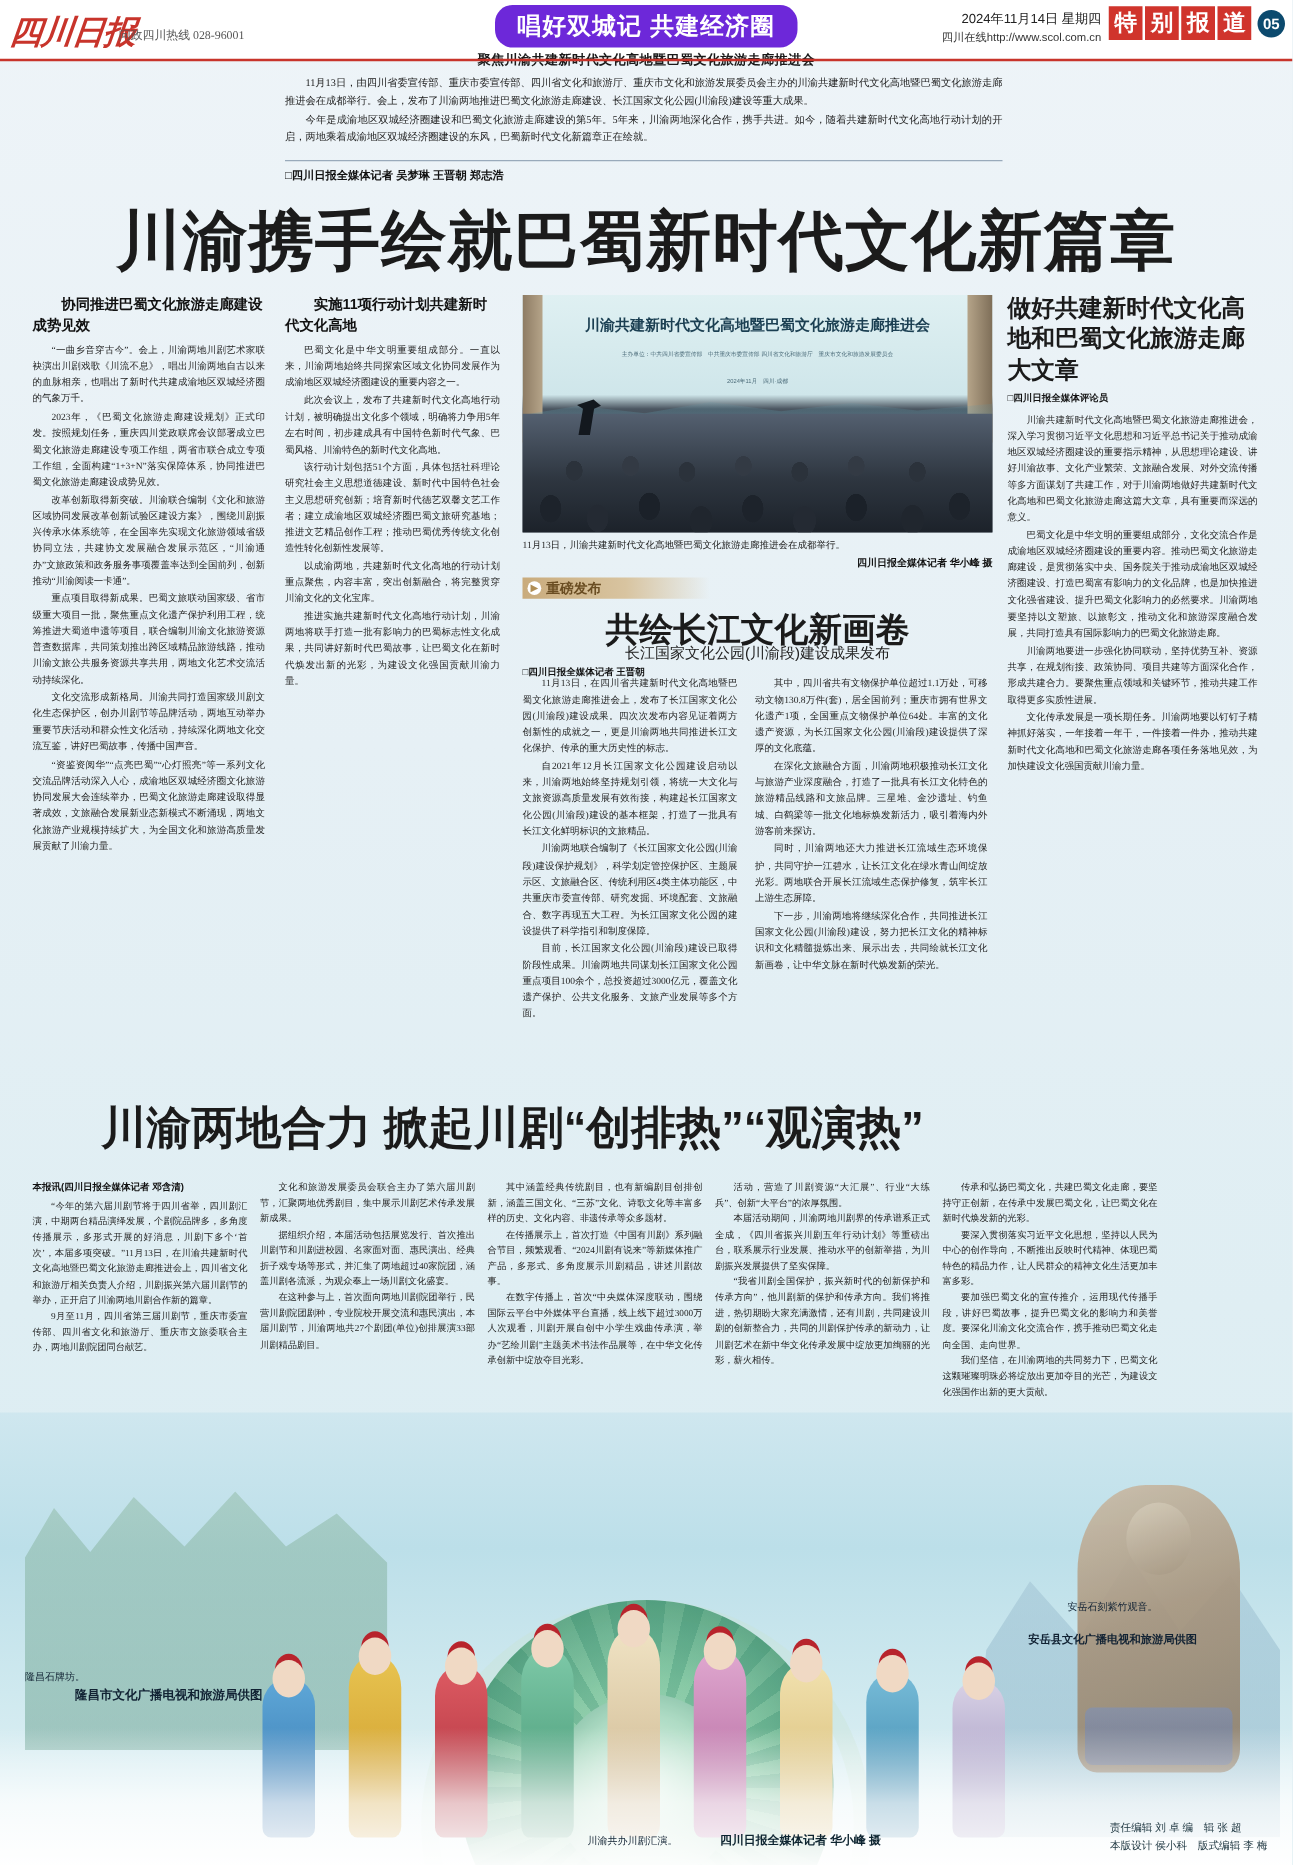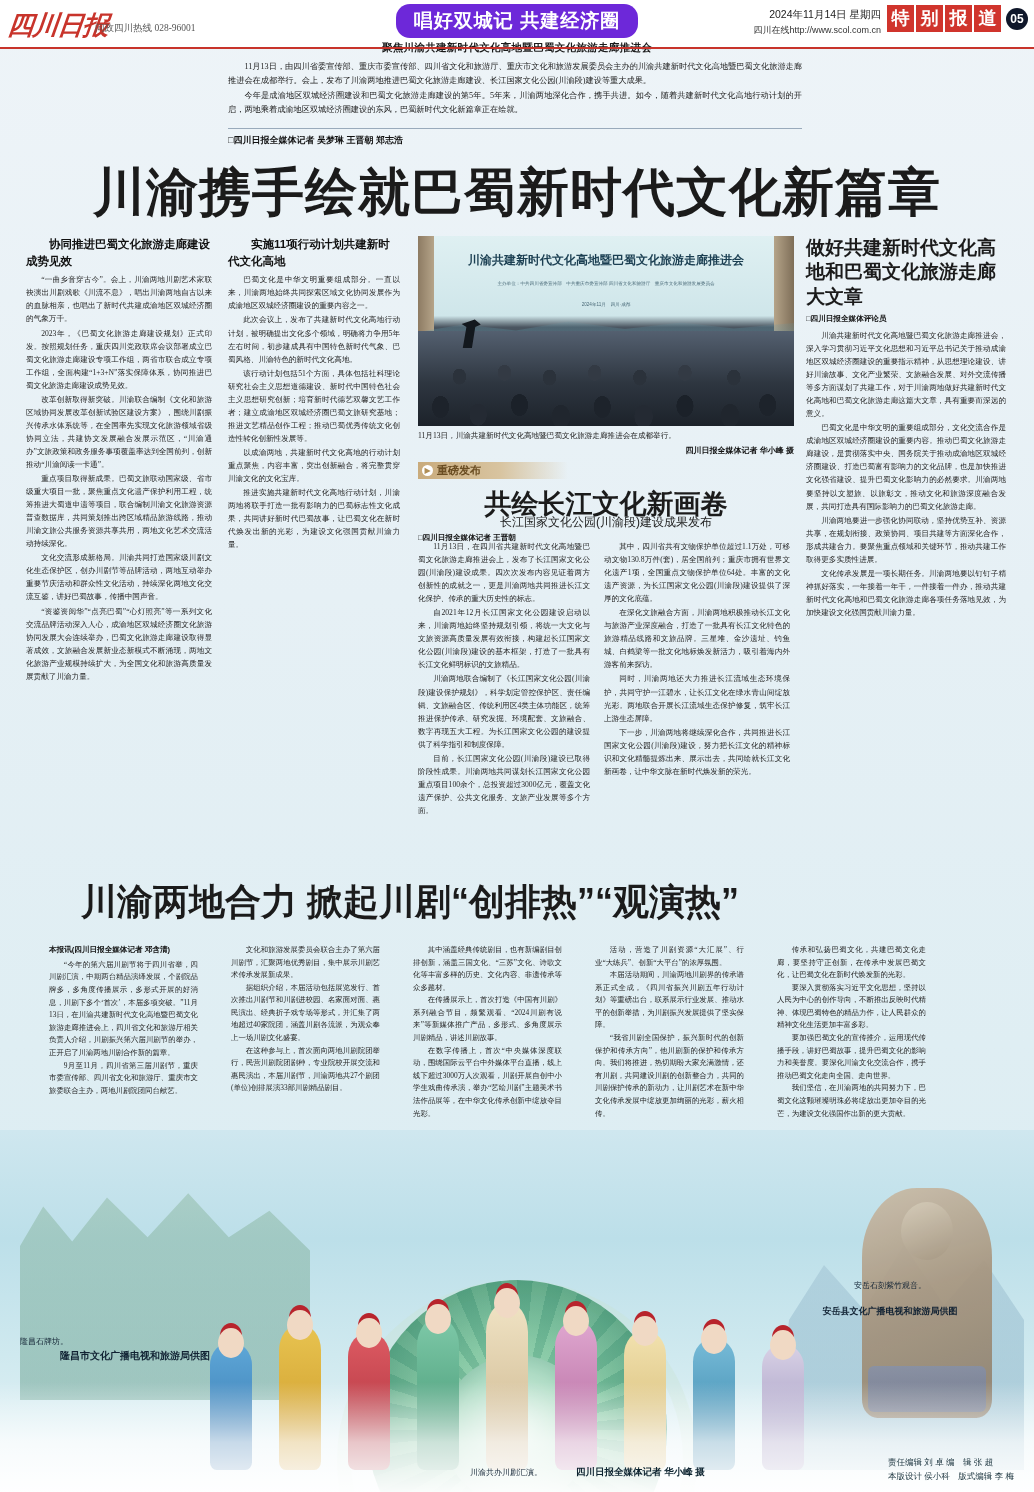--- a/index.html
+++ b/index.html
@@ -74,21 +74,21 @@
   }
   .mh-tag { display:flex; gap:2px; align-items:center; }
   .mh-tag-ch {
     background:#d0342c; color:#fff;
     width:27px; height:27px; line-height:27px;
     text-align:center; font-size:18px; font-weight:bold;
     font-family:"Liberation Sans", sans-serif;
   }
   .mh-pageno {
     width:22px; height:22px; border-radius:50%;
-    background:#0f172a; color:#fff;
+    background:#0c4a6e; color:#fff;
     font-size:12px; font-weight:bold;
     display:flex; align-items:center; justify-content:center;
     margin-left:3px;
     font-family:"Liberation Sans", sans-serif;
   }
   .mh-rule {
     position:absolute; left:0; top:47px; width:1034px; height:2px;
     background:#c8342b;
   }
 
@@ -258,21 +258,20 @@
     line-height:1.28; margin-bottom:5px;
     font-family:"Liberation Sans", sans-serif;
   }
   .head2-wrap { position:absolute; left:20px; top:878px; width:780px; text-align:center; }
 
   .lower { position:absolute; }
   .lower p {
     font-size:7.4px; line-height:1.7; color:#1e1e1e;
     text-indent:2em; text-align:justify;
     font-family:"Liberation Serif", serif;
-    margin-left:23px;
   }
   .lower .src {
     font-size:7.6px; font-weight:bold; color:#111;
     text-indent:0; margin-bottom:2px;
     font-family:"Liberation Sans", sans-serif;
   }
   .L1 { left:26px;  top:944px; width:172px; }
   .L2 { left:208px; top:944px; width:172px; }
   .L3 { left:390px; top:944px; width:172px; }
   .L4 { left:572px; top:944px; width:172px; }
@@ -465,21 +464,21 @@
     <span class="arrow">▶</span>
     <span class="btxt">重磅发布</span>
   </div>
   <div class="sec2-head">共绘长江文化新画卷</div>
   <div class="sec2-sub">长江国家文化公园(川渝段)建设成果发布</div>
   <div class="sec2-byline">□四川日报全媒体记者 王晋朝</div>
 
   <div class="col colC">
     <p>11月13日，在四川省共建新时代文化高地暨巴蜀文化旅游走廊推进会上，发布了长江国家文化公园(川渝段)建设成果。四次次发布内容见证着两方创新性的成就之一，更是川渝两地共同推进长江文化保护、传承的重大历史性的标志。</p>
     <p>自2021年12月长江国家文化公园建设启动以来，川渝两地始终坚持规划引领，将统一大文化与文旅资源高质量发展有效衔接，构建起长江国家文化公园(川渝段)建设的基本框架，打造了一批具有长江文化鲜明标识的文旅精品。</p>
-    <p>川渝两地联合编制了《长江国家文化公园(川渝段)建设保护规划》，科学划定管控保护区、责任编辑、文旅融合区、传统利用区4类主体功能区，统筹推进保护传承、研究发掘、环境配套、文旅融合、数字再现五大工程。为长江国家文化公园的建设提供了科学指引和制度保障。</p>
+    <p>川渝两地联合编制了《长江国家文化公园(川渝段)建设保护规划》，科学划定管控保护区、主题展示区、文旅融合区、传统利用区4类主体功能区，中共重庆市委宣传部、研究发掘、环境配套、文旅融合、数字再现五大工程。为长江国家文化公园的建设提供了科学指引和制度保障。</p>
     <p>目前，长江国家文化公园(川渝段)建设已取得阶段性成果。川渝两地共同谋划长江国家文化公园重点项目100余个，总投资超过3000亿元，覆盖文化遗产保护、公共文化服务、文旅产业发展等多个方面。</p>
   </div>
 
   <div class="col colD">
     <p>其中，四川省共有文物保护单位超过1.1万处，可移动文物130.8万件(套)，居全国前列；重庆市拥有世界文化遗产1项，全国重点文物保护单位64处。丰富的文化遗产资源，为长江国家文化公园(川渝段)建设提供了深厚的文化底蕴。</p>
     <p>在深化文旅融合方面，川渝两地积极推动长江文化与旅游产业深度融合，打造了一批具有长江文化特色的旅游精品线路和文旅品牌。三星堆、金沙遗址、钓鱼城、白鹤梁等一批文化地标焕发新活力，吸引着海内外游客前来探访。</p>
     <p>同时，川渝两地还大力推进长江流域生态环境保护，共同守护一江碧水，让长江文化在绿水青山间绽放光彩。两地联合开展长江流域生态保护修复，筑牢长江上游生态屏障。</p>
     <p>下一步，川渝两地将继续深化合作，共同推进长江国家文化公园(川渝段)建设，努力把长江文化的精神标识和文化精髓提炼出来、展示出去，共同绘就长江文化新画卷，让中华文脉在新时代焕发新的荣光。</p>
   </div>
 

